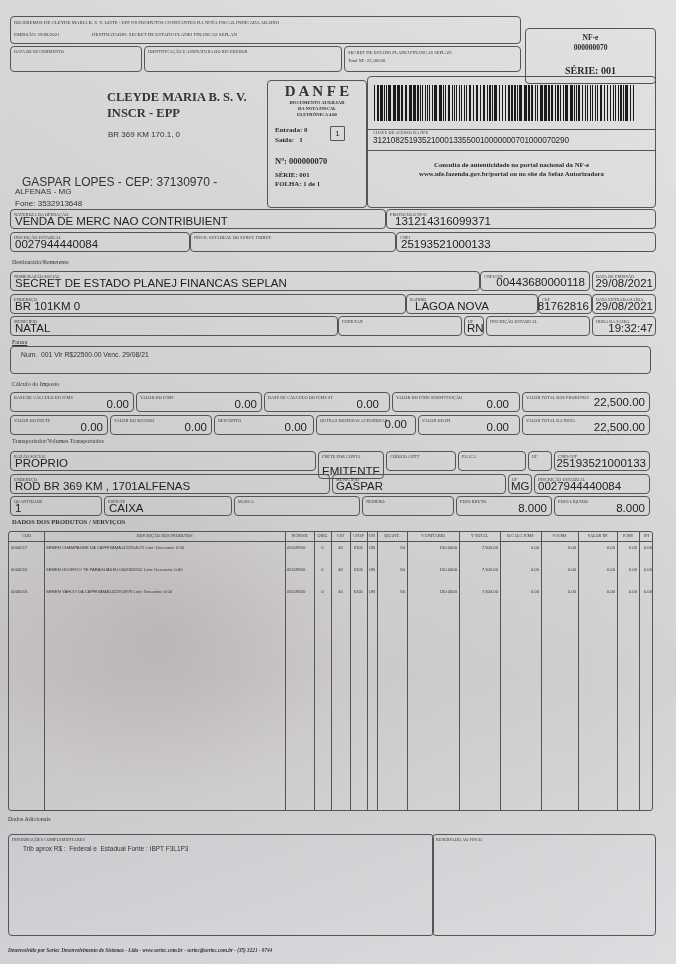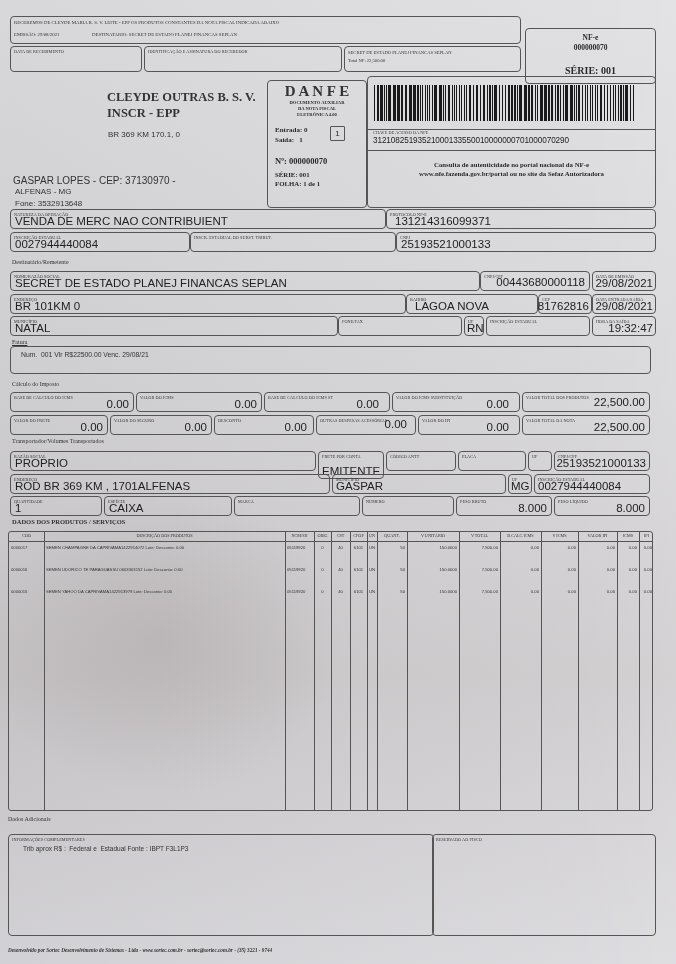--- a/index.html
+++ b/index.html
@@ -99,24 +99,24 @@
 </div>
 <div class="box" style="left:144px;top:46px;width:198px;height:26px;">
   <span class="lbl">IDENTIFICAÇÃO E ASSINATURA DO RECEBEDOR</span>
 </div>
 <div class="box" style="left:344px;top:46px;width:177px;height:26px;">
   <span class="small-serif" style="position:absolute;left:3px;top:3px;font-size:4.6px;">SECRET DE ESTADO PLANEJ FINANCAS SEPLAN</span>
   <span class="small-serif" style="position:absolute;left:3px;top:11px;font-size:4.6px;">Total NF: 22,500.00</span>
 </div>
 
 <div>
-  <div class="serif" style="position:absolute;left:107px;top:90px;font-size:12.5px;font-weight:bold;color:#333;">CLEYDE OUTRAS B. S. V.</div>
+  <div class="serif" style="position:absolute;left:107px;top:90px;font-size:12.5px;font-weight:bold;color:#333;">CLEYDE MARIA B. S. V.</div>
   <div class="serif" style="position:absolute;left:107px;top:106px;font-size:12.5px;font-weight:bold;color:#333;">INSCR - EPP</div>
   <div style="position:absolute;left:108px;top:130px;font-size:8px;color:#333;">BR 369 KM 170.1, 0</div>
-  <div style="position:absolute;left:13px;top:175px;font-size:10px;color:#333;">GASPAR LOPES - CEP: 37130970 -</div>
+  <div style="position:absolute;left:22px;top:175px;font-size:12px;color:#333;">GASPAR LOPES - CEP: 37130970 -</div>
   <div style="position:absolute;left:15px;top:187px;font-size:8px;color:#333;">ALFENAS - MG</div>
   <div style="position:absolute;left:15px;top:199px;font-size:8px;color:#333;">Fone: 3532913648</div>
 </div>
 
 <div class="box" style="left:267px;top:80px;width:100px;height:128px;">
   <div class="serif" style="position:absolute;left:0;right:0;top:2px;text-align:center;font-size:15px;font-weight:bold;color:#333;">D A N F E</div>
   <div class="serif" style="position:absolute;left:0;right:0;top:19px;text-align:center;font-size:4.6px;font-weight:bold;">DOCUMENTO AUXILIAR</div>
   <div class="serif" style="position:absolute;left:0;right:0;top:25px;text-align:center;font-size:4.6px;font-weight:bold;">DA NOTA FISCAL</div>
   <div class="serif" style="position:absolute;left:0;right:0;top:31px;text-align:center;font-size:4.6px;font-weight:bold;">ELETRÔNICA 4.00</div>
   <div class="serif" style="position:absolute;left:7px;top:45px;font-size:7px;">Entrada: 0</div>

